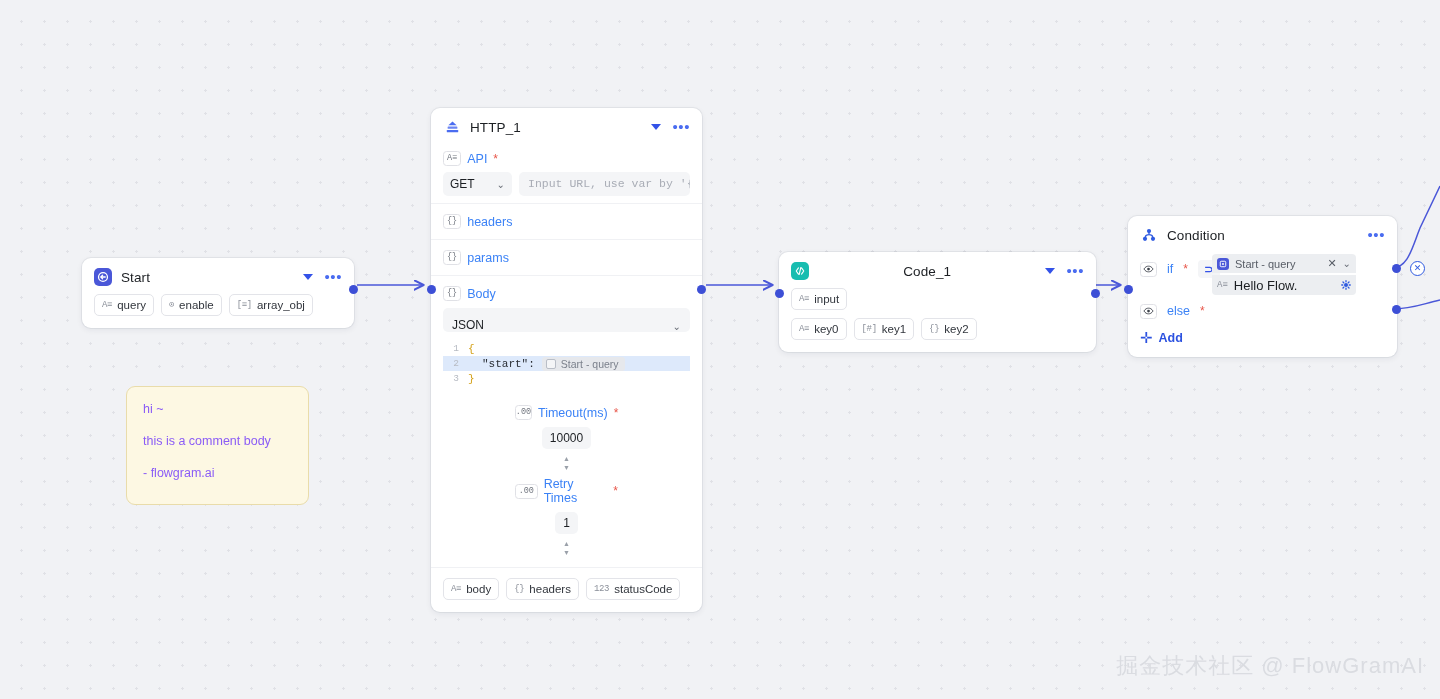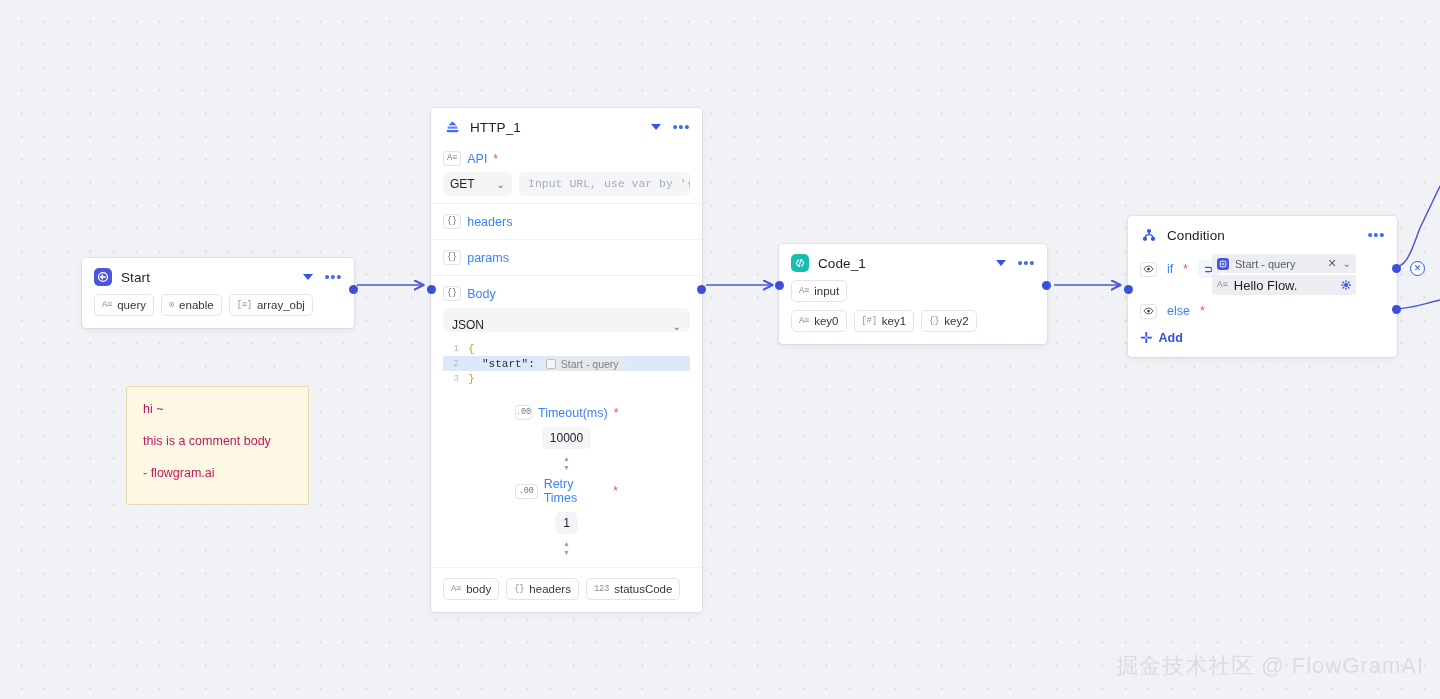--- a/index.html
+++ b/index.html
@@ -14,21 +14,21 @@
     background-color: #f1f2f5;
     background-image: radial-gradient(circle, #e0e1e6 1.1px, transparent 1.2px);
     background-size: 23px 23px;
     background-position: 10px 10px;
   }
   #edges { position: absolute; inset: 0; width: 1440px; height: 699px; pointer-events: none; }
 
   .node {
     position: absolute;
     background: #fff;
-    border-radius: 4px;
+    border-radius: 9px;
     box-shadow: 0 2px 6px rgba(20,30,60,.07), 0 0 0 1px rgba(20,30,60,.055);
   }
   .node-header {
     display: flex; align-items: center; gap: 9px;
     padding: 10px 12px 8px 12px;
   }
   .node-title {
     font-size: 13.5px; color: #1c1f23; font-weight: 400;
     letter-spacing: .1px; flex: 1;
   }
@@ -128,22 +128,22 @@
   .spin {
     width: 10px; display: flex; flex-direction: column; gap: 3px;
     align-items: center; color: #9aa0a9; font-size: 7px; line-height: 6px;
   }
 
   .divider { height: 1px; background: #f0f1f4; margin: 8px 0 0 0; }
 
   
   .comment {
     position: absolute;
-    background: #fdf8e3; border: 1px solid #e9dcaa; border-radius: 2px;
-    padding: 14px 16px; font-size: 12.5px; color: #be185d; line-height: 1.35;
+    background: #fdf8e3; border: 1px solid #e9dcaa; border-radius: 9px;
+    padding: 14px 16px; font-size: 12.5px; color: #8b5cf6; line-height: 1.35;
   }
   .comment p { margin-bottom: 15px; }
   .comment p:last-child { margin-bottom: 0; }
 
   
   .cond-body { position: relative; padding: 4px 12px 10px 12px; }
   .branch { display: flex; align-items: center; gap: 10px; height: 26px; }
   .eye {
     display: inline-flex; align-items: center; justify-content: center;
     width: 17px; height: 15px; border: 1px solid #e0e1e6; border-radius: 3.5px;
@@ -358,21 +358,21 @@
       <span class="chip">
         <span class="tmark">123</span>
         <span>statusCode</span>
       </span>
     </div>
 
     <span class="port" style="left:-4px; top:177px;"></span>
     <span class="port" style="right:-4px; top:177px;"></span>
   </div>
 
-  <div class="node" style="left:779px; top:244px; width:268px;">
+  <div class="node" style="left:779px; top:252px; width:317px;text-align:center;">
     <div class="node-header">
       <span class="nicon" style="background:#18bdb0;">
         <svg width="12" height="12" viewBox="0 0 14 14">
           <path d="M5.2,3.4 L2.6,7 L5.2,10.6 M8.8,3.4 L11.4,7 L8.8,10.6 M7.9,3.1 L6.1,10.9" stroke="#fff" stroke-width="1.3" fill="none" stroke-linecap="round" stroke-linejoin="round"></path>
         </svg>
       </span>
       <span class="node-title">Code_1</span>
       <span class="hdr-actions">
         <span class="caret-down"></span>
         <span class="dots">•••</span>

